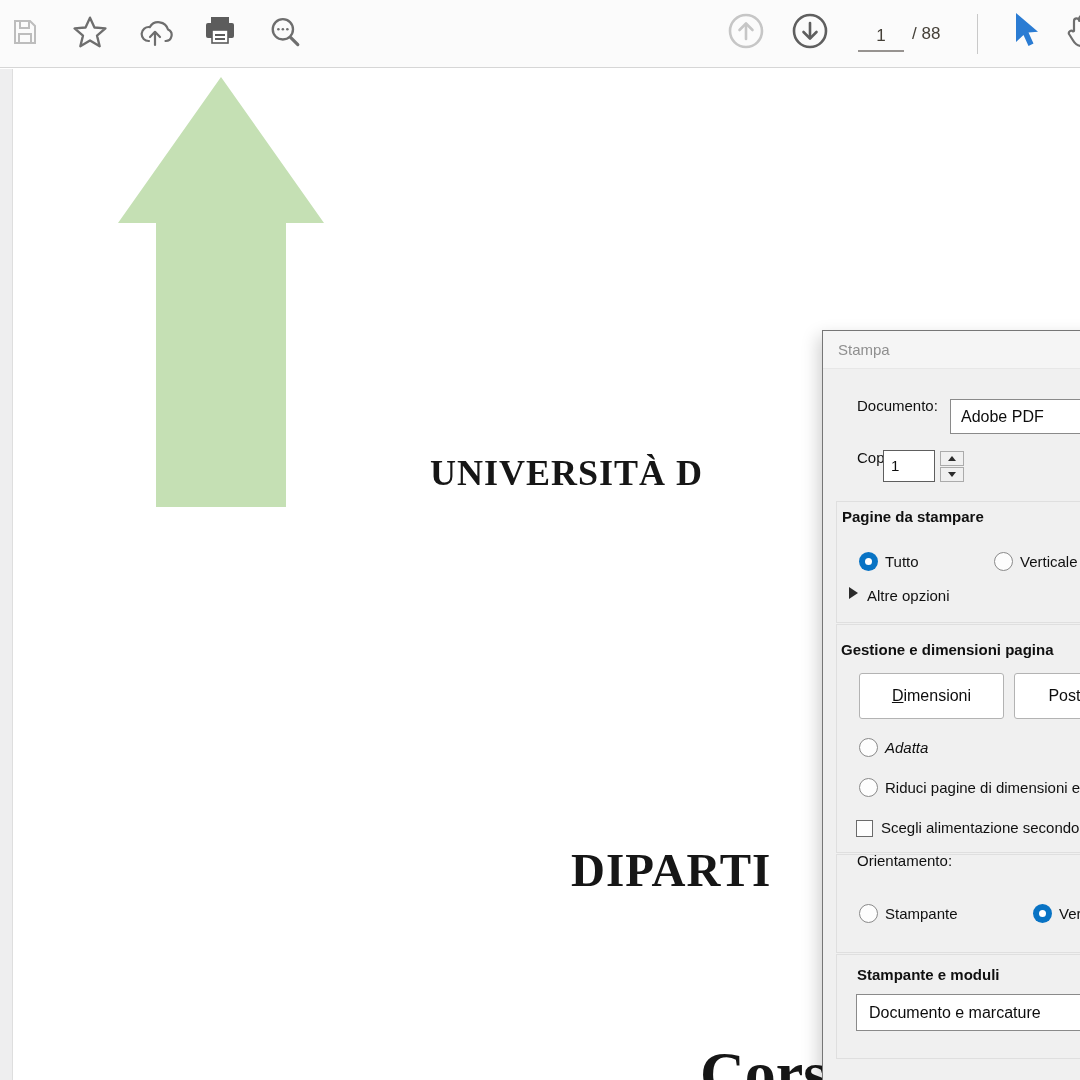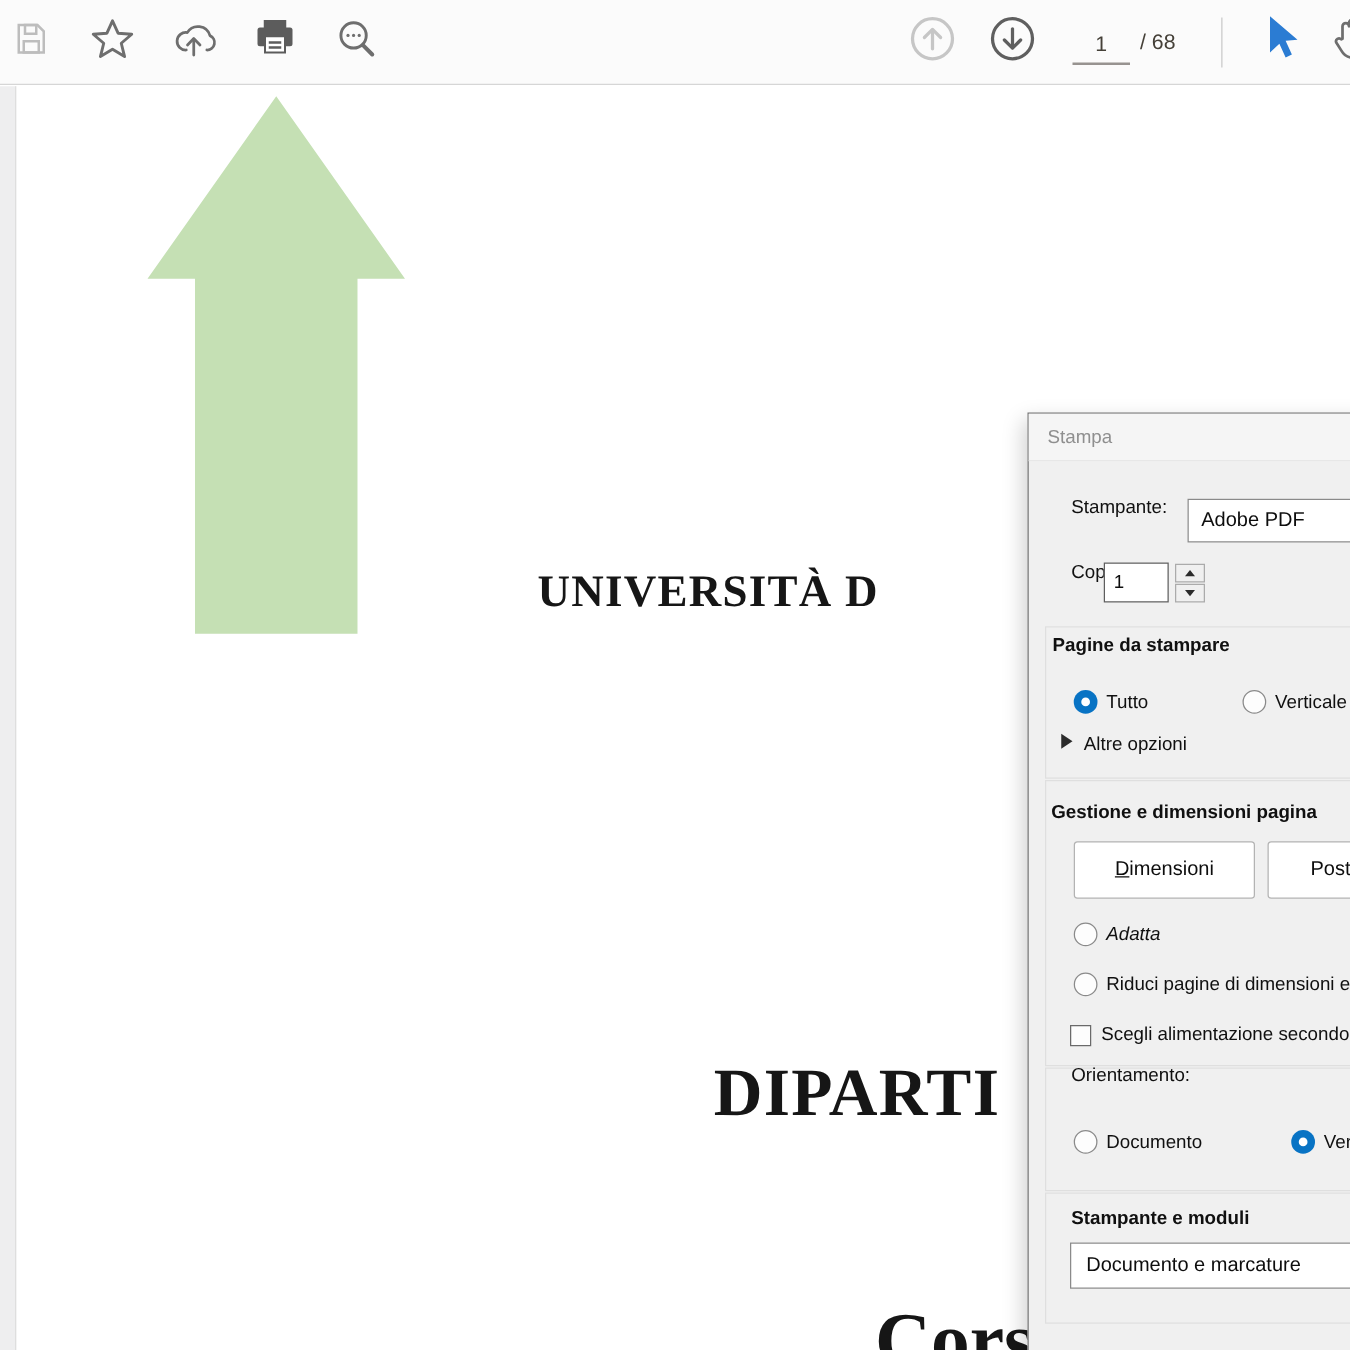--- a/index.html
+++ b/index.html
@@ -24,21 +24,21 @@
   .leftrail { position:absolute; left:0; top:69px; width:13px; height:1011px;
               background:#eeeeef; border-right:1px solid #dedede; z-index:2; }
   .rail-expander { position:absolute; left:1px; top:832px; width:0; height:0;
                    border-top:6px solid transparent; border-bottom:6px solid transparent;
                    border-left:8px solid #4f4f4f; }
 
   
   .doc-text { position:absolute; font-family:"Liberation Serif", serif; font-weight:bold;
               color:#161616; white-space:nowrap; line-height:1; z-index:1; }
   .doc-line1 { left:430px; top:455px; font-size:36px; letter-spacing:1px; }
-  .doc-line2 { left:571px; top:847px; font-size:54px; letter-spacing:1px; }
+  .doc-line2 { left:571px; top:847px; font-size:47px; letter-spacing:1px; }
   .doc-line3 { left:700px; top:1042px; font-size:62px; }
 
   .green-arrow { position:absolute; left:116px; top:76px; z-index:3; }
 
   
   .dialog { position:absolute; left:822px; top:330px; width:562px; height:770px;
             background:#f0f0f0; border:1px solid #767676;
             box-shadow:-4px 6px 16px rgba(0,0,0,.18); z-index:10; font-size:15px; }
   .dlg-title { position:absolute; left:0; top:0; width:100%; height:38px; background:#f5f5f5;
                border-bottom:1px solid #e7e7e7; color:#8f8f8f; font-size:15px;
@@ -146,21 +146,21 @@
     <span>
       <svg width="40" height="40" viewBox="0 0 40 40" fill="none" stroke="#5f5f5f" stroke-width="2.6" stroke-linecap="round" stroke-linejoin="round">
         <circle cx="20" cy="20" r="16"></circle>
         <path d="M20 12 V27"></path>
         <path d="M13.5 21 L20 27.5 L26.5 21"></path>
       </svg>
     </span>
   </div>
 
   <div class="abs page-input">1</div>
-  <div class="abs page-total">/ 68</div>
+  <div class="abs page-total">/ 88</div>
   <div class="abs tb-divider"></div>
 
   <div class="abs" style="left:1013px; top:12px;">
     <span>
       <svg width="28" height="40" viewBox="0 0 28 40">
         <path d="M3 1 L3 30 L10.5 23 L15.5 34 L20.5 31.5 L15.5 20.5 L25 19.8 Z" fill="#2b7cd3"></path>
       </svg>
     </span>
   </div>
   <div class="abs" style="left:1064px; top:13px;">
@@ -179,21 +179,21 @@
 <div class="doc-text doc-line2">DIPARTI</div>
 <div class="doc-text doc-line3">Cors</div>
 
 <svg class="green-arrow" width="210" height="432" viewBox="0 0 210 432">
   <polygon points="105,1 208,147 170,147 170,431 40,431 40,147 2,147" fill="#c5e0b4"></polygon>
 </svg>
 
 <div class="dialog">
   <div class="dlg-title">Stampa</div>
 
-  <div class="dlg-label" style="left:34px; top:66px;">Stampante:</div>
+  <div class="dlg-label" style="left:34px; top:66px;">Documento:</div>
   <div class="field cmb-printer">Adobe PDF</div>
 
   <div class="dlg-label" style="left:34px; top:118px;">Copie:</div>
   <div class="field inp-copies">1</div>
   <div class="spinner">
     <span class="spin-btn">
         <span class="tri-up"></span>
       </span>
     <span class="spin-btn">
         <span class="tri-down"></span>
@@ -218,20 +218,20 @@
   <span class="radio" style="left:36px; top:407px;"></span>
   <div class="dlg-label" style="left:62px; top:408px;font-style:italic;">Adatta</div>
   <span class="radio" style="left:36px; top:447px;"></span>
   <div class="dlg-label" style="left:62px; top:448px;">Riduci pagine di dimensioni eccessive</div>
   <span class="checkbox" style="left:33px; top:489px;"></span>
   <div class="dlg-label" style="left:58px; top:488px;">Scegli alimentazione secondo dimensioni pagina PDF</div>
 
   <div class="group g3"></div>
   <div class="dlg-label" style="left:34px; top:521px;">Orientamento:</div>
   <span class="radio" style="left:36px; top:573px;"></span>
-  <div class="dlg-label" style="left:62px; top:574px;">Documento</div>
+  <div class="dlg-label" style="left:62px; top:574px;">Stampante</div>
   <span class="radio sel" style="left:210px; top:573px;"></span>
   <div class="dlg-label" style="left:236px; top:574px;">Verticale</div>
 
   <div class="group g4"></div>
   <div class="dlg-label bold" style="left:34px; top:635px;">Stampante e moduli</div>
   <div class="field cmb-comments">Documento e marcature</div>
 </div>
 
 </body></html>

